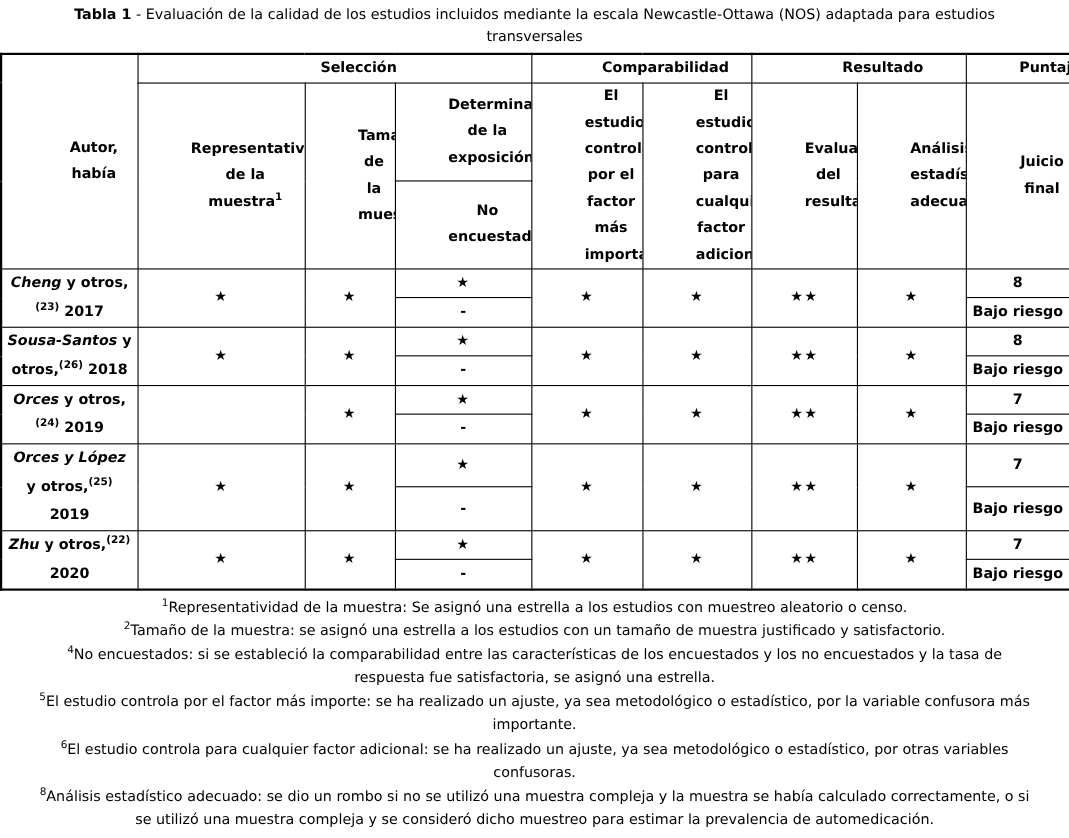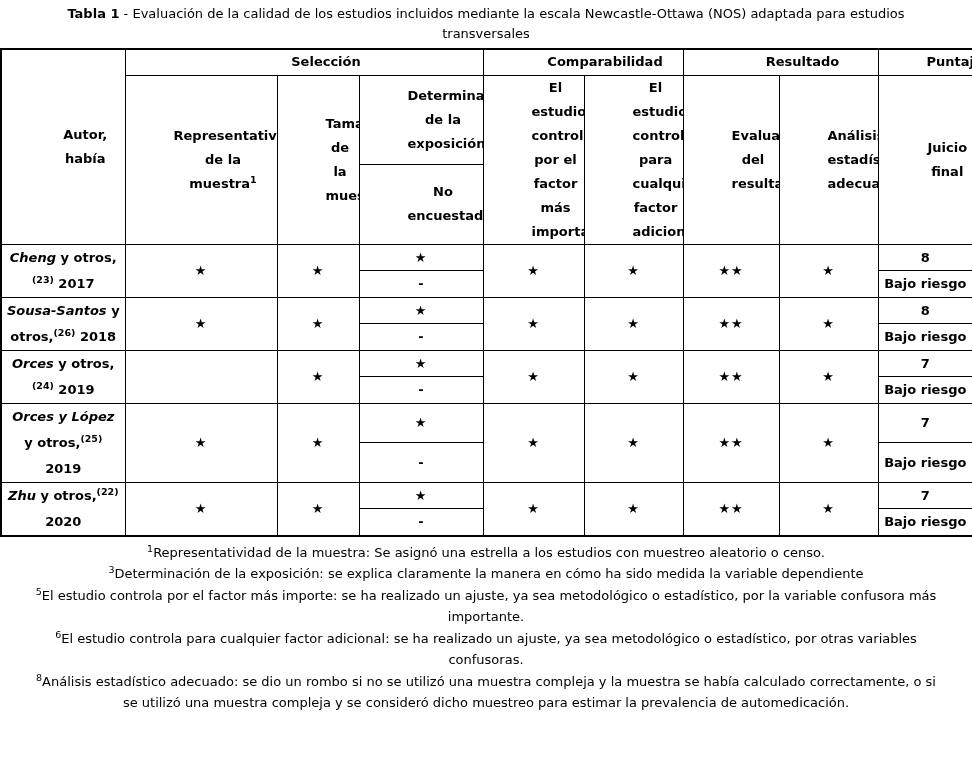--- a/index.html
+++ b/index.html
@@ -181,19 +181,20 @@
     </tr>
     <tr class="br">
       <td class="plain">-</td>
       <td class="plain">Bajo riesgo</td>
     </tr>
   </tbody>
     </table>
 
   <div class="footnotes">
     <div class="footnote"><sup>1</sup><span>Representatividad de la muestra: Se asignó una estrella a los estudios con muestreo aleatorio o censo.</span></div>
-    <div class="footnote"><sup>3</sup><span>Determinación de la exposición: se explica claramente la manera en cómo ha sido medida la variable dependiente</span></div>
+    <div class="footnote"><sup>2</sup><span>Tamaño de la muestra: se asignó una estrella a los estudios con un tamaño de muestra justificado y satisfactorio.</span></div>
+    <div class="footnote"><sup>4</sup><span>No encuestados: si se estableció la comparabilidad entre las características de los encuestados y los no encuestados y la tasa de respuesta fue satisfactoria, se asignó una estrella.</span></div>
     <div class="footnote"><sup>5</sup><span>El estudio controla por el factor más importe: se ha realizado un ajuste, ya sea metodológico o estadístico, por la variable confusora más importante.</span></div>
     <div class="footnote"><sup>6</sup><span>El estudio controla para cualquier factor adicional: se ha realizado un ajuste, ya sea metodológico o estadístico, por otras variables confusoras.</span></div>
     <div class="footnote"><sup>8</sup><span>Análisis estadístico adecuado: se dio un rombo si no se utilizó una muestra compleja y la muestra se había calculado correctamente, o si se utilizó una muestra compleja y se consideró dicho muestreo para estimar la prevalencia de automedicación.</span></div>
   </div>
 
 </div>
 
 </body></html>

